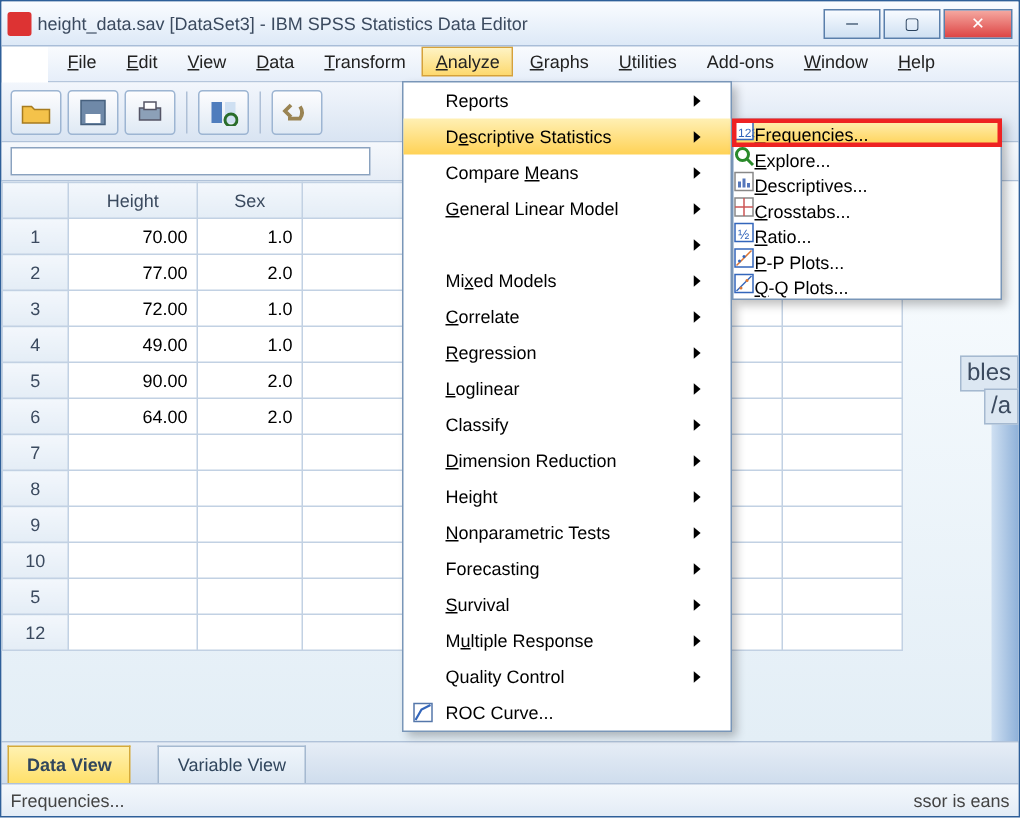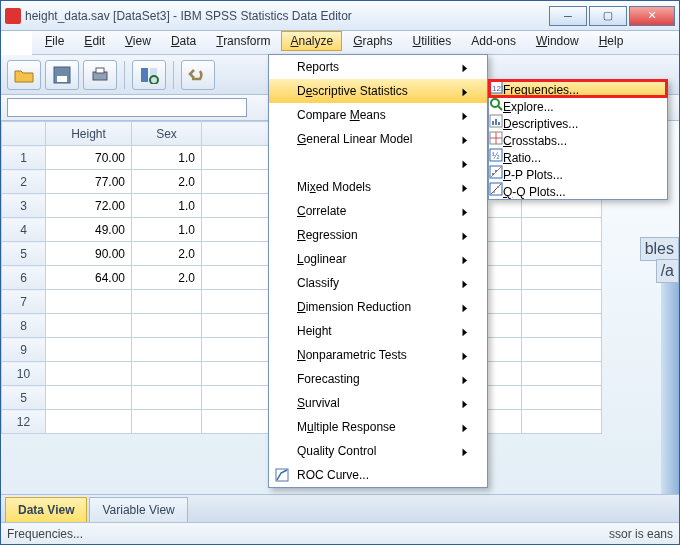--- a/index.html
+++ b/index.html
@@ -20,21 +20,21 @@
   .divider { width:1px; height:28px; background:#aebfd6; margin:0 3px; }
   .formula { height: 26px; padding:3px 6px; background: linear-gradient(#f5f8fc,#e6edf6); border-bottom:1px solid #b0c2d9; }
   .formula input { width: 240px; height: 19px; border:1px solid #8aa2bf; background:#fff; font-size:12px; padding:0 2px; }
   .content { position: relative; height: calc(545px - 30px - 24px - 40px - 26px - 28px - 22px - 2px); background: linear-gradient(#fafdff,#e3eef6); }
   table.data { border-collapse: collapse; table-layout: fixed; }
   table.data th, table.data td { border:1px solid #c2d1e3; height:24px; background:#fff; font-weight:normal; padding:0 6px; font-size:12px; overflow:hidden; }
   table.data th { background:linear-gradient(#f3f7fc,#e4edf6); color:#3b4a5f; text-align:center; }
   table.data td.rowhead { background:linear-gradient(#f3f7fc,#e4edf6); text-align:center; color:#3b4a5f; width:44px; }
   table.data td.val { text-align:right; }
   .colh0 { width:44px; } .colh1 { width:86px; } .colh2 { width:70px; } .colhx { width:80px; }
-  .tabs { height:28px; background:linear-gradient(#e6edf6,#cfdded); display:flex; align-items:flex-end; padding:0 4px; gap:2px; border-top:1px solid #b0c2d9; }
+  .tabs { height:28px; background:linear-gradient(#e6edf6,#cfdded); display:flex; align-items:flex-end; padding:0 4px; gap:18px; border-top:1px solid #b0c2d9; }
   .tab { padding:5px 12px; border:1px solid #a5b9d0; border-bottom:none; background:linear-gradient(#eff5fb,#dce7f2); color:#31465d; cursor:pointer; font-size:12px; }
   .tab.active { background: linear-gradient(#fff1b0,#ffe06a); border-color:#d5aa3a; font-weight:bold; }
   .status { height:22px; background:linear-gradient(#f4f8fc,#e3ecf6); border-top:1px solid #b0c2d9; display:flex; align-items:center; padding:0 6px; font-size:12px; color:#444; }
   .status .right { margin-left:auto; }
   .dropmenu { position:absolute; top:54px; left:268px; width:220px; background:#fff; border:1px solid #7996b8; box-shadow:3px 3px 6px rgba(0,0,0,.25); z-index:10; }
   .dropmenu .dmi { height:24px; display:flex; align-items:center; padding:0 18px 0 28px; cursor:pointer; position:relative; font-size:12px; }
   .dropmenu .dmi.hl { background:linear-gradient(#fff0b4,#ffd256);justify-content:center; }
   .dropmenu .dmi .arrow { margin-left:auto; font-size:10px; transform:scaleX(0.6); }
   .dropmenu .dmi .ico { position:absolute; left:5px; width:16px; height:16px; display:flex; align-items:center; justify-content:center; }
   .submenu { position:absolute; top:79px; left:488px; width:180px; background:#fff; border:1px solid #7996b8; box-shadow:3px 3px 6px rgba(0,0,0,.25); z-index:11; }

